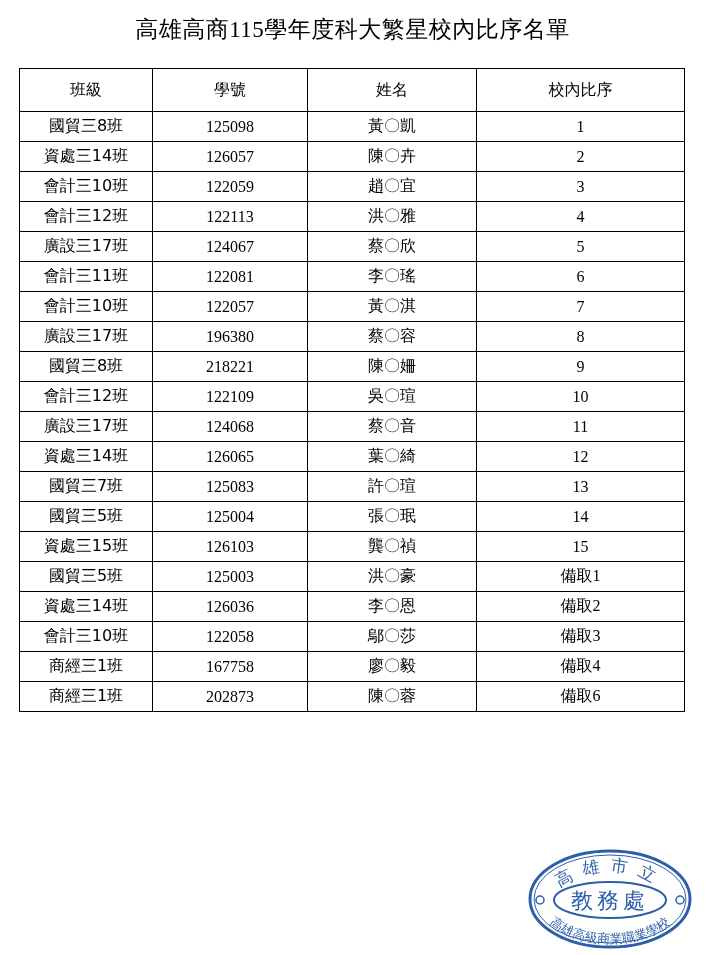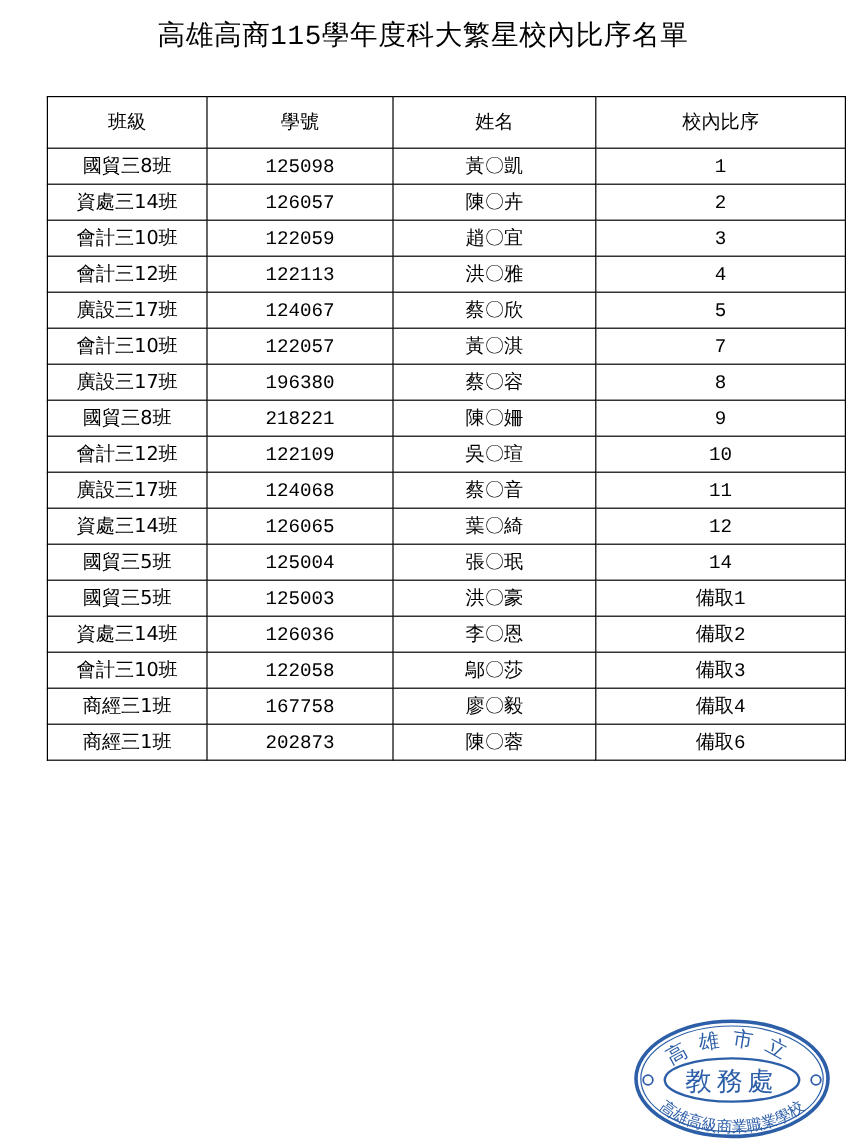--- a/index.html
+++ b/index.html
@@ -16,49 +16,48 @@
       color: #000;
     }
     .title {
       position: absolute;
       left: 0;
       top: 14px;
       width: 705px;
       text-align: center;
       font-size: 23px;
       letter-spacing: 0.5px;
-      font-family: Liberation Mono, monospace;
+      font-family: Liberation Serif, serif;
     }
     table.roster {
       position: absolute;
       left: 19px;
-      top: 80px;
+      top: 68px;
       width: 665px;
       border-collapse: collapse;
       table-layout: fixed;
-      margin-left: 20px;
     }
     table.roster th, table.roster td {
       border: 1.3px solid #000;
       text-align: center;
       padding: 0;
       height: 29px;
       font-weight: normal;
       font-size: 16px;
       vertical-align: middle;
     }
     table.roster th {
       height: 42px;
       font-size: 16px;
     }
     table.roster tr.body-row td {
       border-top: 1.5px solid #444;
     }
     td.num, td.rank {
-      font-family: Liberation Mono, monospace;
+      font-family: Liberation Serif, serif;
       font-size: 18px;
     }
     col.c1 { width: 133px; }
     col.c2 { width: 155px; }
     col.c3 { width: 169px; }
     col.c4 { width: 208px; }
 
     .stamp {
       position: absolute;
       left: 527px;
@@ -113,20 +112,26 @@
         <td>洪〇雅</td>
         <td class="rank">4</td>
       </tr>
       <tr class="body-row">
         <td>廣設三17班</td>
         <td class="num">124067</td>
         <td>蔡〇欣</td>
         <td class="rank">5</td>
       </tr>
       <tr class="body-row">
+        <td>會計三11班</td>
+        <td class="num">122081</td>
+        <td>李〇瑤</td>
+        <td class="rank">6</td>
+      </tr>
+      <tr class="body-row">
         <td>會計三10班</td>
         <td class="num">122057</td>
         <td>黃〇淇</td>
         <td class="rank">7</td>
       </tr>
       <tr class="body-row">
         <td>廣設三17班</td>
         <td class="num">196380</td>
         <td>蔡〇容</td>
         <td class="rank">8</td>
@@ -149,24 +154,36 @@
         <td>蔡〇音</td>
         <td class="rank">11</td>
       </tr>
       <tr class="body-row">
         <td>資處三14班</td>
         <td class="num">126065</td>
         <td>葉〇綺</td>
         <td class="rank">12</td>
       </tr>
       <tr class="body-row">
+        <td>國貿三7班</td>
+        <td class="num">125083</td>
+        <td>許〇瑄</td>
+        <td class="rank">13</td>
+      </tr>
+      <tr class="body-row">
         <td>國貿三5班</td>
         <td class="num">125004</td>
         <td>張〇珉</td>
         <td class="rank">14</td>
+      </tr>
+      <tr class="body-row">
+        <td>資處三15班</td>
+        <td class="num">126103</td>
+        <td>龔〇禎</td>
+        <td class="rank">15</td>
       </tr>
       <tr class="body-row">
         <td>國貿三5班</td>
         <td class="num">125003</td>
         <td>洪〇豪</td>
         <td class="rank">備取1</td>
       </tr>
       <tr class="body-row">
         <td>資處三14班</td>
         <td class="num">126036</td>

